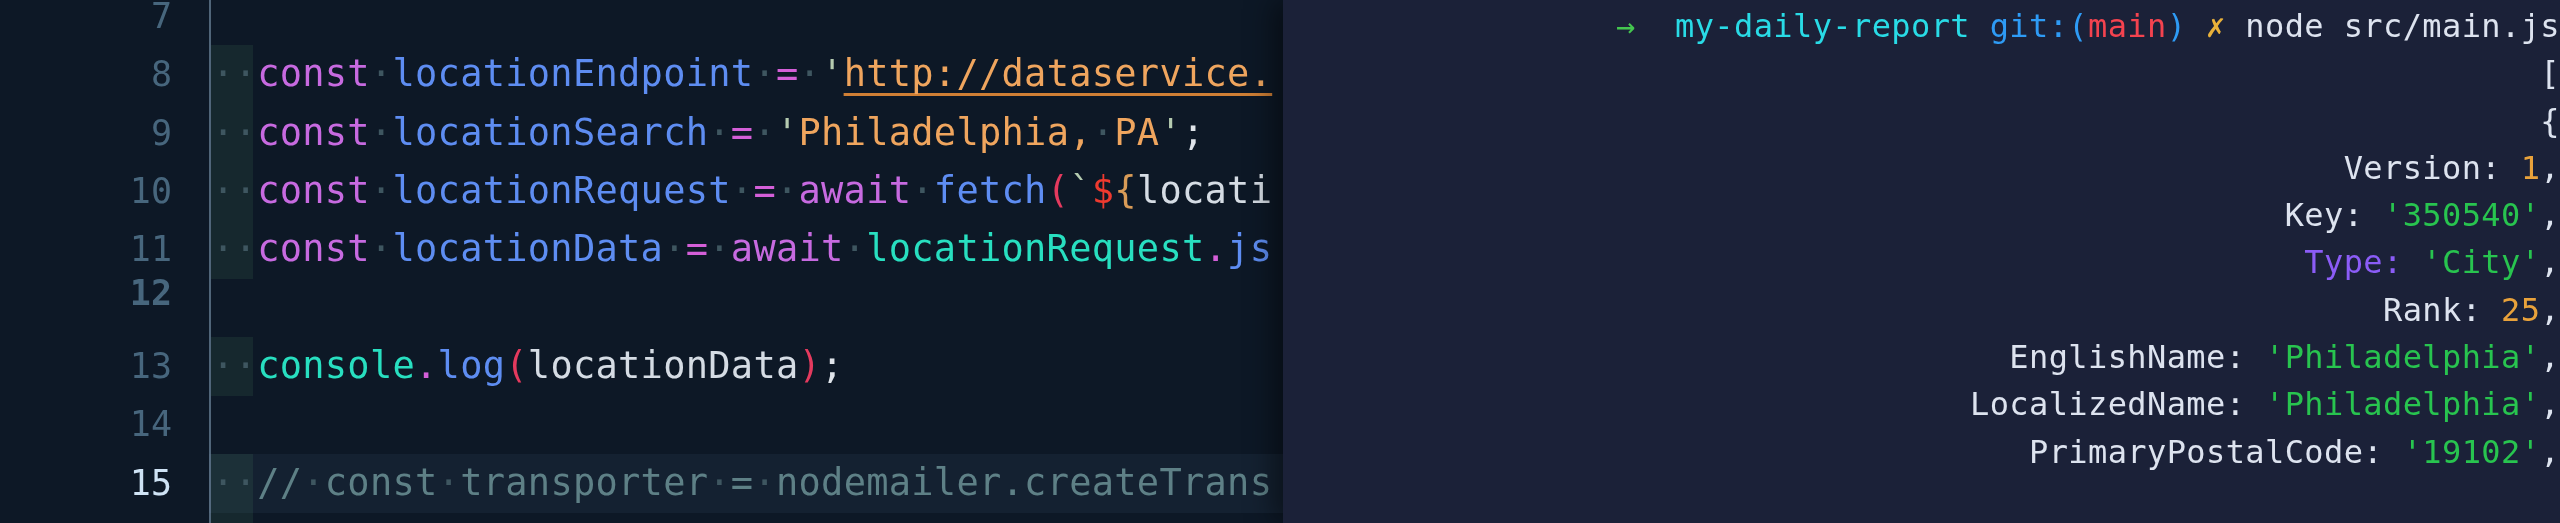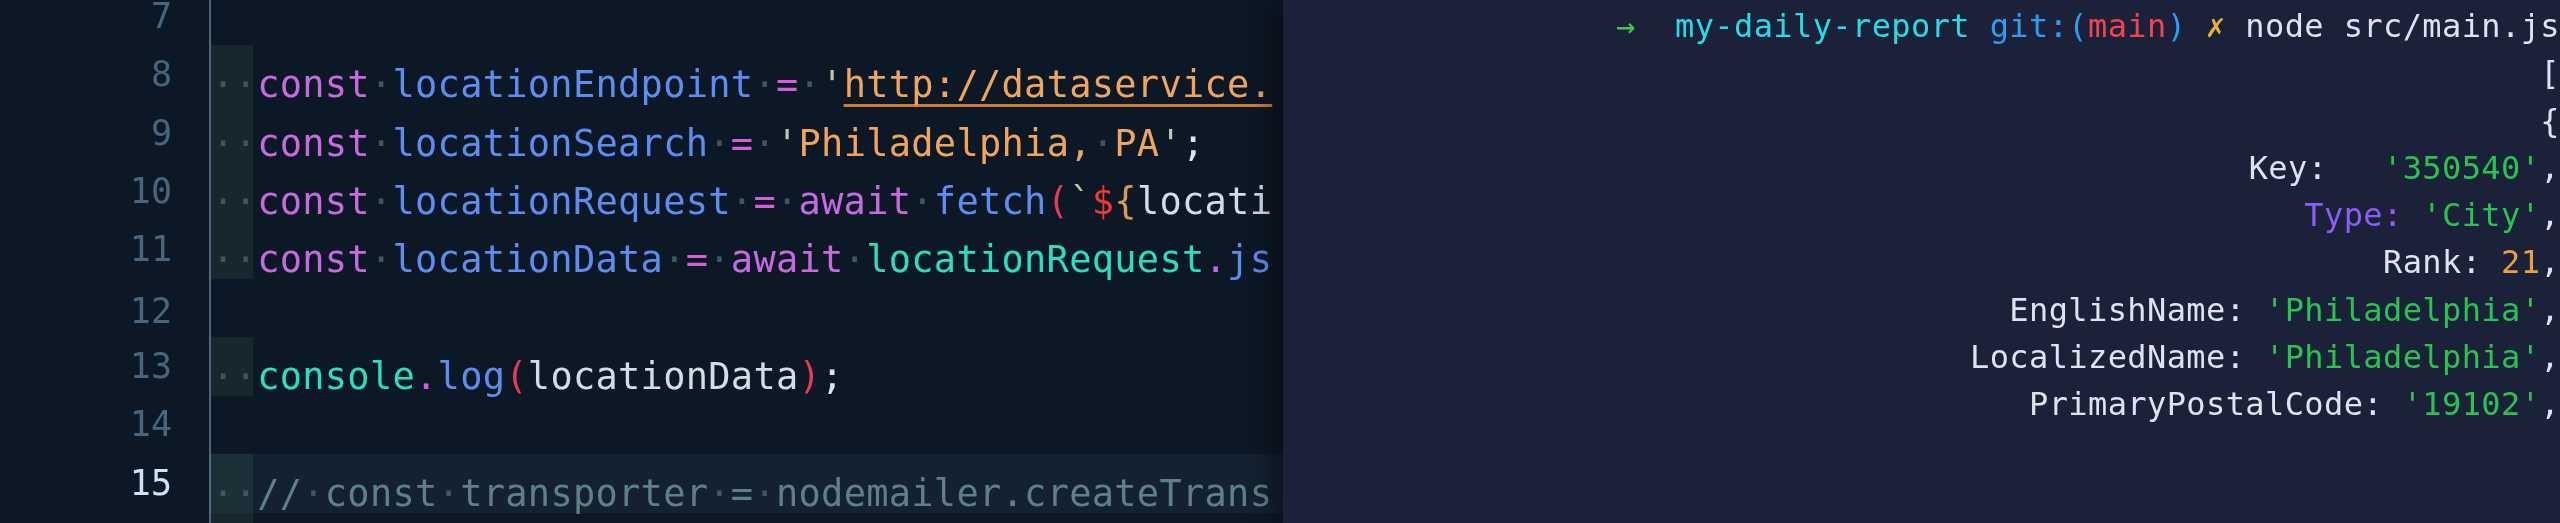--- a/index.html
+++ b/index.html
@@ -17,21 +17,21 @@
   .band-1{top:45px;height:234px;}
   .band-2{top:337px;height:59px;}
   .band-3{top:454px;height:69px;}
   .code-row{position:absolute;left:0;right:0;height:59px;line-height:58.3px;
     white-space:pre;z-index:2;}
   .code-row.active::before{content:'';position:absolute;left:209px;right:0;top:0;bottom:0;
     background:rgba(116,160,205,0.07);}
   .ln{position:absolute;left:0;top:0;width:172px;text-align:right;
     font-size:35px;color:#47667d;}
   .code-row.active .ln{color:#cfe3f5;}
-  .code{position:absolute;left:212px;top:11px;font-size:37px;letter-spacing:0.28px;text-align:center;}
+  .code{position:absolute;left:212px;top:0;font-size:37px;letter-spacing:0.28px;text-align:center;}
   .code span{position:relative;}
   .tok-underline{text-decoration:underline;text-decoration-thickness:3px;
     text-underline-offset:7px;text-decoration-color:#cf7f35;}
   
   .terminal{position:absolute;left:1283px;top:0;right:0;bottom:0;
     background:#1b2138;z-index:10;box-shadow:-10px 0 26px rgba(0,0,0,0.45);
     padding:3px 0 0 6px;}
   .term-row{white-space:pre;line-height:47.3px;font-size:32px;letter-spacing:0.4px;text-align:right;}
 </style>
 </head>
@@ -42,32 +42,33 @@
     <div class="gutter-vline"></div>
     <div class="indent-band band-1"></div>
     <div class="indent-band band-2"></div>
     <div class="indent-band band-3"></div>
     <div id="code-lines">
         <div class="code-row" style="top: -13px;"><span class="ln" style="color: rgb(71, 102, 125);">7</span><span class="code"></span></div>
         <div class="code-row" style="top: 45.33px;"><span class="ln" style="color: rgb(71, 102, 125);">8</span><span class="code"><span style="color: rgb(62, 86, 96);">··</span><span style="color: rgb(199, 106, 224);">const</span><span style="color: rgb(62, 86, 96);">·</span><span style="color: rgb(94, 141, 242);">locationEndpoint</span><span style="color: rgb(62, 86, 96);">·</span><span style="color: rgb(212, 95, 216);">=</span><span style="color: rgb(62, 86, 96);">·</span><span style="color: rgb(181, 203, 176);">'</span><span class="tok-underline" style="color: rgb(239, 165, 94);">http://dataservice.</span></span></div>
         <div class="code-row" style="top: 103.66px;"><span class="ln" style="color: rgb(71, 102, 125);">9</span><span class="code"><span style="color: rgb(62, 86, 96);">··</span><span style="color: rgb(199, 106, 224);">const</span><span style="color: rgb(62, 86, 96);">·</span><span style="color: rgb(94, 141, 242);">locationSearch</span><span style="color: rgb(62, 86, 96);">·</span><span style="color: rgb(212, 95, 216);">=</span><span style="color: rgb(62, 86, 96);">·</span><span style="color: rgb(181, 203, 176);">'</span><span style="color: rgb(239, 165, 94);">Philadelphia,</span><span style="color: rgb(62, 86, 96);">·</span><span style="color: rgb(239, 165, 94);">PA</span><span style="color: rgb(181, 203, 176);">'</span><span style="color: rgb(223, 228, 234);">;</span></span></div>
         <div class="code-row" style="top: 161.99px;"><span class="ln" style="color: rgb(71, 102, 125);">10</span><span class="code"><span style="color: rgb(62, 86, 96);">··</span><span style="color: rgb(199, 106, 224);">const</span><span style="color: rgb(62, 86, 96);">·</span><span style="color: rgb(94, 141, 242);">locationRequest</span><span style="color: rgb(62, 86, 96);">·</span><span style="color: rgb(212, 95, 216);">=</span><span style="color: rgb(62, 86, 96);">·</span><span style="color: rgb(199, 106, 224);">await</span><span style="color: rgb(62, 86, 96);">·</span><span style="color: rgb(94, 141, 242);">fetch</span><span style="color: rgb(228, 58, 94);">(</span><span style="color: rgb(181, 203, 176);">`</span><span style="color: rgb(238, 58, 47);">$</span><span style="color: rgb(216, 155, 87);">{</span><span style="color: rgb(213, 220, 228);">locati</span></span></div>
         <div class="code-row" style="top: 220.32px;"><span class="ln" style="color: rgb(71, 102, 125);">11</span><span class="code"><span style="color: rgb(62, 86, 96);">··</span><span style="color: rgb(199, 106, 224);">const</span><span style="color: rgb(62, 86, 96);">·</span><span style="color: rgb(94, 141, 242);">locationData</span><span style="color: rgb(62, 86, 96);">·</span><span style="color: rgb(212, 95, 216);">=</span><span style="color: rgb(62, 86, 96);">·</span><span style="color: rgb(199, 106, 224);">await</span><span style="color: rgb(62, 86, 96);">·</span><span style="color: rgb(40, 223, 192);">locationRequest</span><span style="color: rgb(212, 95, 216);">.</span><span style="color: rgb(94, 141, 242);">js</span></span></div>
-        <div class="code-row" style="top: 282px;"><span class="ln" style="color: rgb(71, 102, 125);">12</span><span class="code"></span></div>
+        <div class="code-row" style="top: 264px; font-weight: bold;"><span class="ln" style="color: rgb(71, 102, 125);">12</span><span class="code"></span></div>
         <div class="code-row" style="top: 336.98px;"><span class="ln" style="color: rgb(71, 102, 125);">13</span><span class="code"><span style="color: rgb(62, 86, 96);">··</span><span style="color: rgb(40, 223, 192);">console</span><span style="color: rgb(212, 95, 216);">.</span><span style="color: rgb(94, 141, 242);">log</span><span style="color: rgb(228, 58, 94);">(</span><span style="color: rgb(213, 220, 228);">locationData</span><span style="color: rgb(228, 58, 94);">)</span><span style="color: rgb(223, 228, 234);">;</span></span></div>
         <div class="code-row" style="top: 395.31px;"><span class="ln" style="color: rgb(71, 102, 125);">14</span><span class="code"></span></div>
         <div class="code-row active" style="top: 453.64px;"><span class="ln" style="color: rgb(207, 227, 245);">15</span><span class="code"><span style="color: rgb(62, 86, 96);">··</span><span style="color: rgb(94, 128, 134);">//</span><span style="color: rgb(62, 86, 96);">·</span><span style="color: rgb(94, 128, 134);">const</span><span style="color: rgb(62, 86, 96);">·</span><span style="color: rgb(94, 128, 134);">transporter</span><span style="color: rgb(62, 86, 96);">·</span><span style="color: rgb(94, 128, 134);">=</span><span style="color: rgb(62, 86, 96);">·</span><span style="color: rgb(94, 128, 134);">nodemailer.createTrans</span></span></div>
       </div>
   </div>
   <div class="terminal" id="terminal" style="background: rgb(27, 33, 56);">
     <div id="term-lines">
         <div class="term-row"><span style="color: rgb(68, 198, 79);">→</span><span style="color: rgb(221, 227, 239);">  </span><span style="color: rgb(41, 219, 230);">my-daily-report</span><span style="color: rgb(221, 227, 239);"> </span><span style="color: rgb(46, 155, 245);">git:(</span><span style="color: rgb(244, 67, 79);">main</span><span style="color: rgb(46, 155, 245);">)</span><span style="color: rgb(221, 227, 239);"> </span><span style="color: rgb(233, 177, 58);">✗</span><span style="color: rgb(221, 227, 239);"> </span><span style="color: rgb(221, 227, 239);">node src/main.js</span></div>
         <div class="term-row"><span style="color: rgb(221, 227, 239);">[</span></div>
         <div class="term-row"><span style="color: rgb(221, 227, 239);">  {</span></div>
-        <div class="term-row"><span style="color: rgb(221, 227, 239);">    Key: </span><span style="color: rgb(40, 196, 79); margin-left: 36px;">'350540'</span><span style="color: rgb(221, 227, 239);">,</span></div>
+        <div class="term-row"><span style="color: rgb(221, 227, 239);">    Version: </span><span style="color: rgb(233, 162, 59);">1</span><span style="color: rgb(221, 227, 239);">,</span></div>
+        <div class="term-row"><span style="color: rgb(221, 227, 239);">    Key: </span><span style="color: rgb(40, 196, 79);">'350540'</span><span style="color: rgb(221, 227, 239);">,</span></div>
         <div class="term-row"><span style="color: #8b5cf6;">    Type: </span><span style="color: rgb(40, 196, 79);">'City'</span><span style="color: rgb(221, 227, 239);">,</span></div>
-        <div class="term-row"><span style="color: rgb(221, 227, 239);">    Rank: </span><span style="color: rgb(233, 162, 59);">21</span><span style="color: rgb(221, 227, 239);">,</span></div>
+        <div class="term-row"><span style="color: rgb(221, 227, 239);">    Rank: </span><span style="color: rgb(233, 162, 59);">25</span><span style="color: rgb(221, 227, 239);">,</span></div>
         <div class="term-row"><span style="color: rgb(221, 227, 239);">    EnglishName: </span><span style="color: rgb(40, 196, 79);">'Philadelphia'</span><span style="color: rgb(221, 227, 239);">,</span></div>
         <div class="term-row"><span style="color: rgb(221, 227, 239);">    LocalizedName: </span><span style="color: rgb(40, 196, 79);">'Philadelphia'</span><span style="color: rgb(221, 227, 239);">,</span></div>
         <div class="term-row"><span style="color: rgb(221, 227, 239);">    PrimaryPostalCode: </span><span style="color: rgb(40, 196, 79);">'19102'</span><span style="color: rgb(221, 227, 239);">,</span></div>
       </div>
   </div>
 </div>
 
 </body></html>

